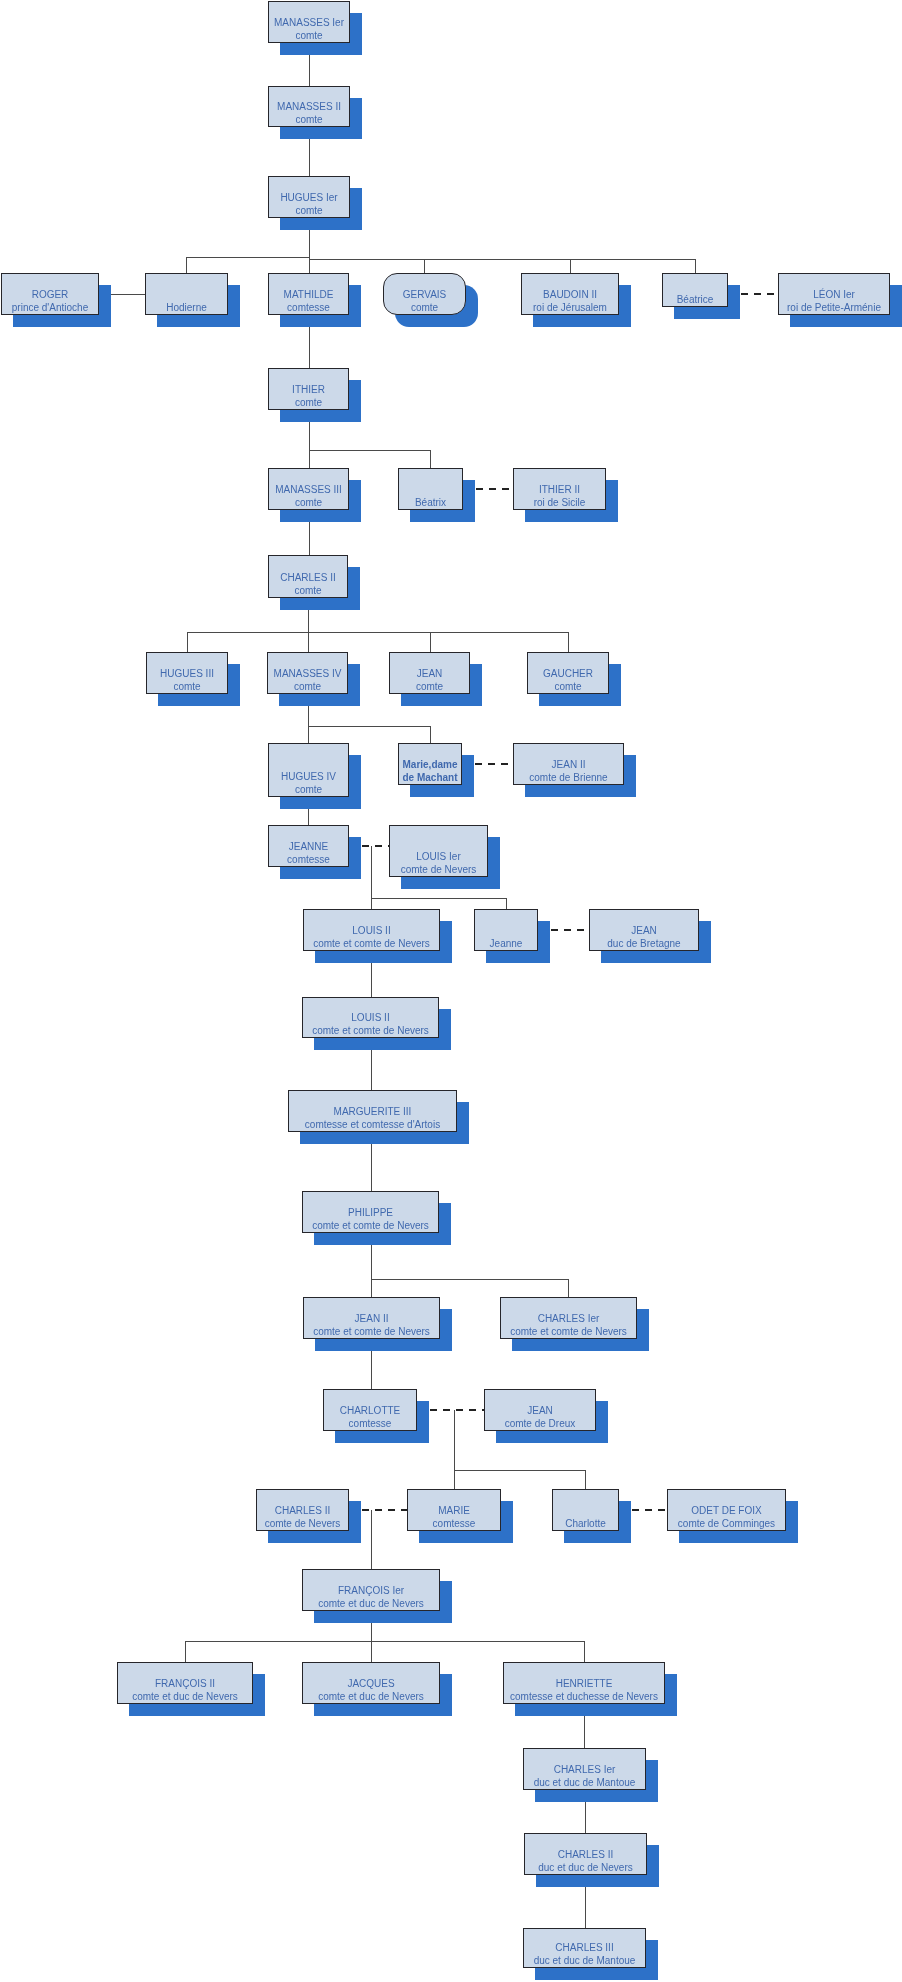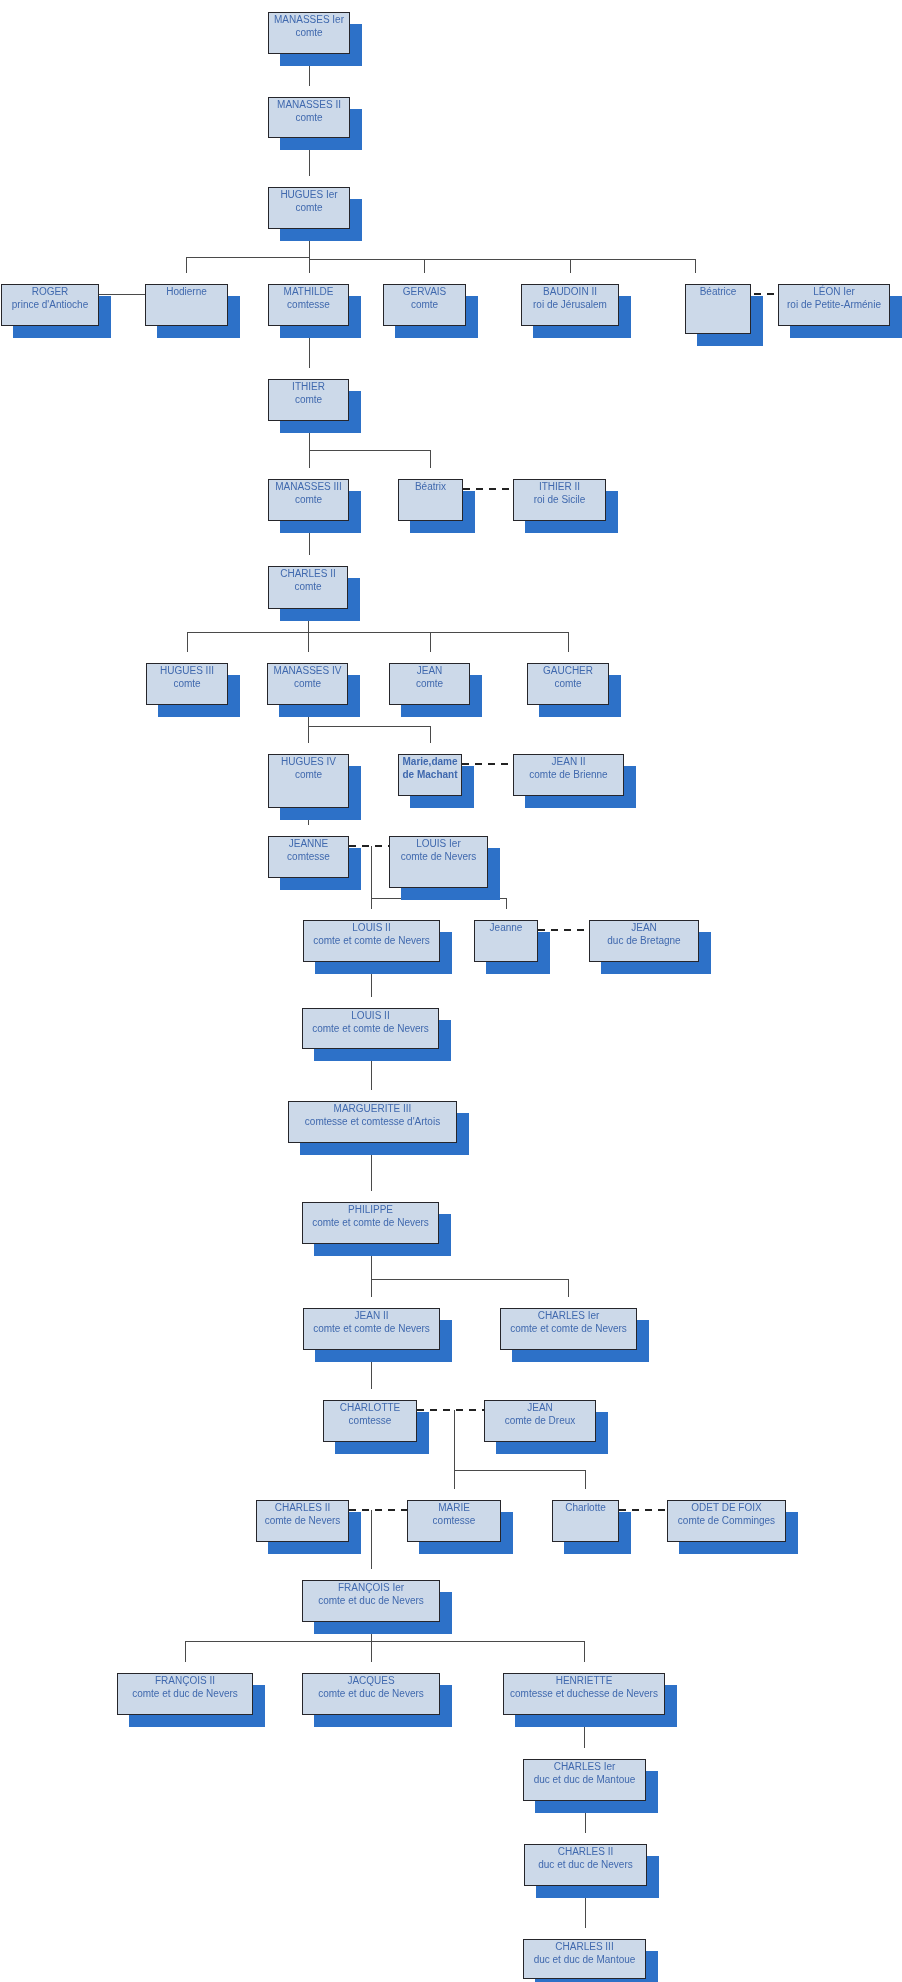--- a/index.html
+++ b/index.html
@@ -13,29 +13,28 @@
   }
   .node {
     position: absolute;
     box-sizing: border-box;
     background: var(--node-fill, #ccd9e9);
     border: 1px solid var(--node-border, #26262b);
     box-shadow: 12px 12px 0 var(--node-shadow, #2d71c8);
     color: var(--node-text, #4069ae);
     display: flex;
     flex-direction: column;
-    justify-content: flex-start;
+    justify-content: flex-end;
     align-items: center;
     text-align: center;
     font-size: 10px;
     line-height: 13px;
     z-index: 2;
     cursor: pointer;
     white-space: nowrap;
-    margin-top: 11px;
   }
   .edge { position: absolute; z-index: 1; }
   .edge.v { width: 1px; background: var(--line, #4a4a4a); }
   .edge.h { height: 1px; background: var(--line, #4a4a4a); }
   .edge.h.dashed {
     height: 2px;
     background: repeating-linear-gradient(90deg,
       var(--dash, #222222) 0 7px, transparent 7px 13px);
   }
 </style>
@@ -114,29 +113,29 @@
       <div>ROGER</div>
       <div>prince d'Antioche</div>
     </div>
     <div class="node" style="left: 145px; top: 273px; width: 83px; height: 42px;">
       <div>Hodierne</div>
     </div>
     <div class="node" style="left: 268px; top: 273px; width: 81px; height: 42px;">
       <div>MATHILDE</div>
       <div>comtesse</div>
     </div>
-    <div class="node" style="left: 383px; top: 273px; width: 83px; height: 42px;">
+    <div class="node" style="left: 383px; top: 273px; width: 83px; height: 42px; border-radius: 14px;">
       <div>GERVAIS</div>
       <div>comte</div>
     </div>
     <div class="node" style="left: 521px; top: 273px; width: 98px; height: 42px;">
       <div>BAUDOIN II</div>
       <div>roi de Jérusalem</div>
     </div>
-    <div class="node" style="left: 685px; top: 273px; width: 66px; height: 50px;">
+    <div class="node" style="left: 662px; top: 273px; width: 66px; height: 34px;">
       <div>Béatrice</div>
     </div>
     <div class="node" style="left: 778px; top: 273px; width: 112px; height: 42px;">
       <div>LÉON Ier</div>
       <div>roi de Petite-Arménie</div>
     </div>
     <div class="node" style="left: 268px; top: 368px; width: 81px; height: 42px;">
       <div>ITHIER</div>
       <div>comte</div>
     </div>

